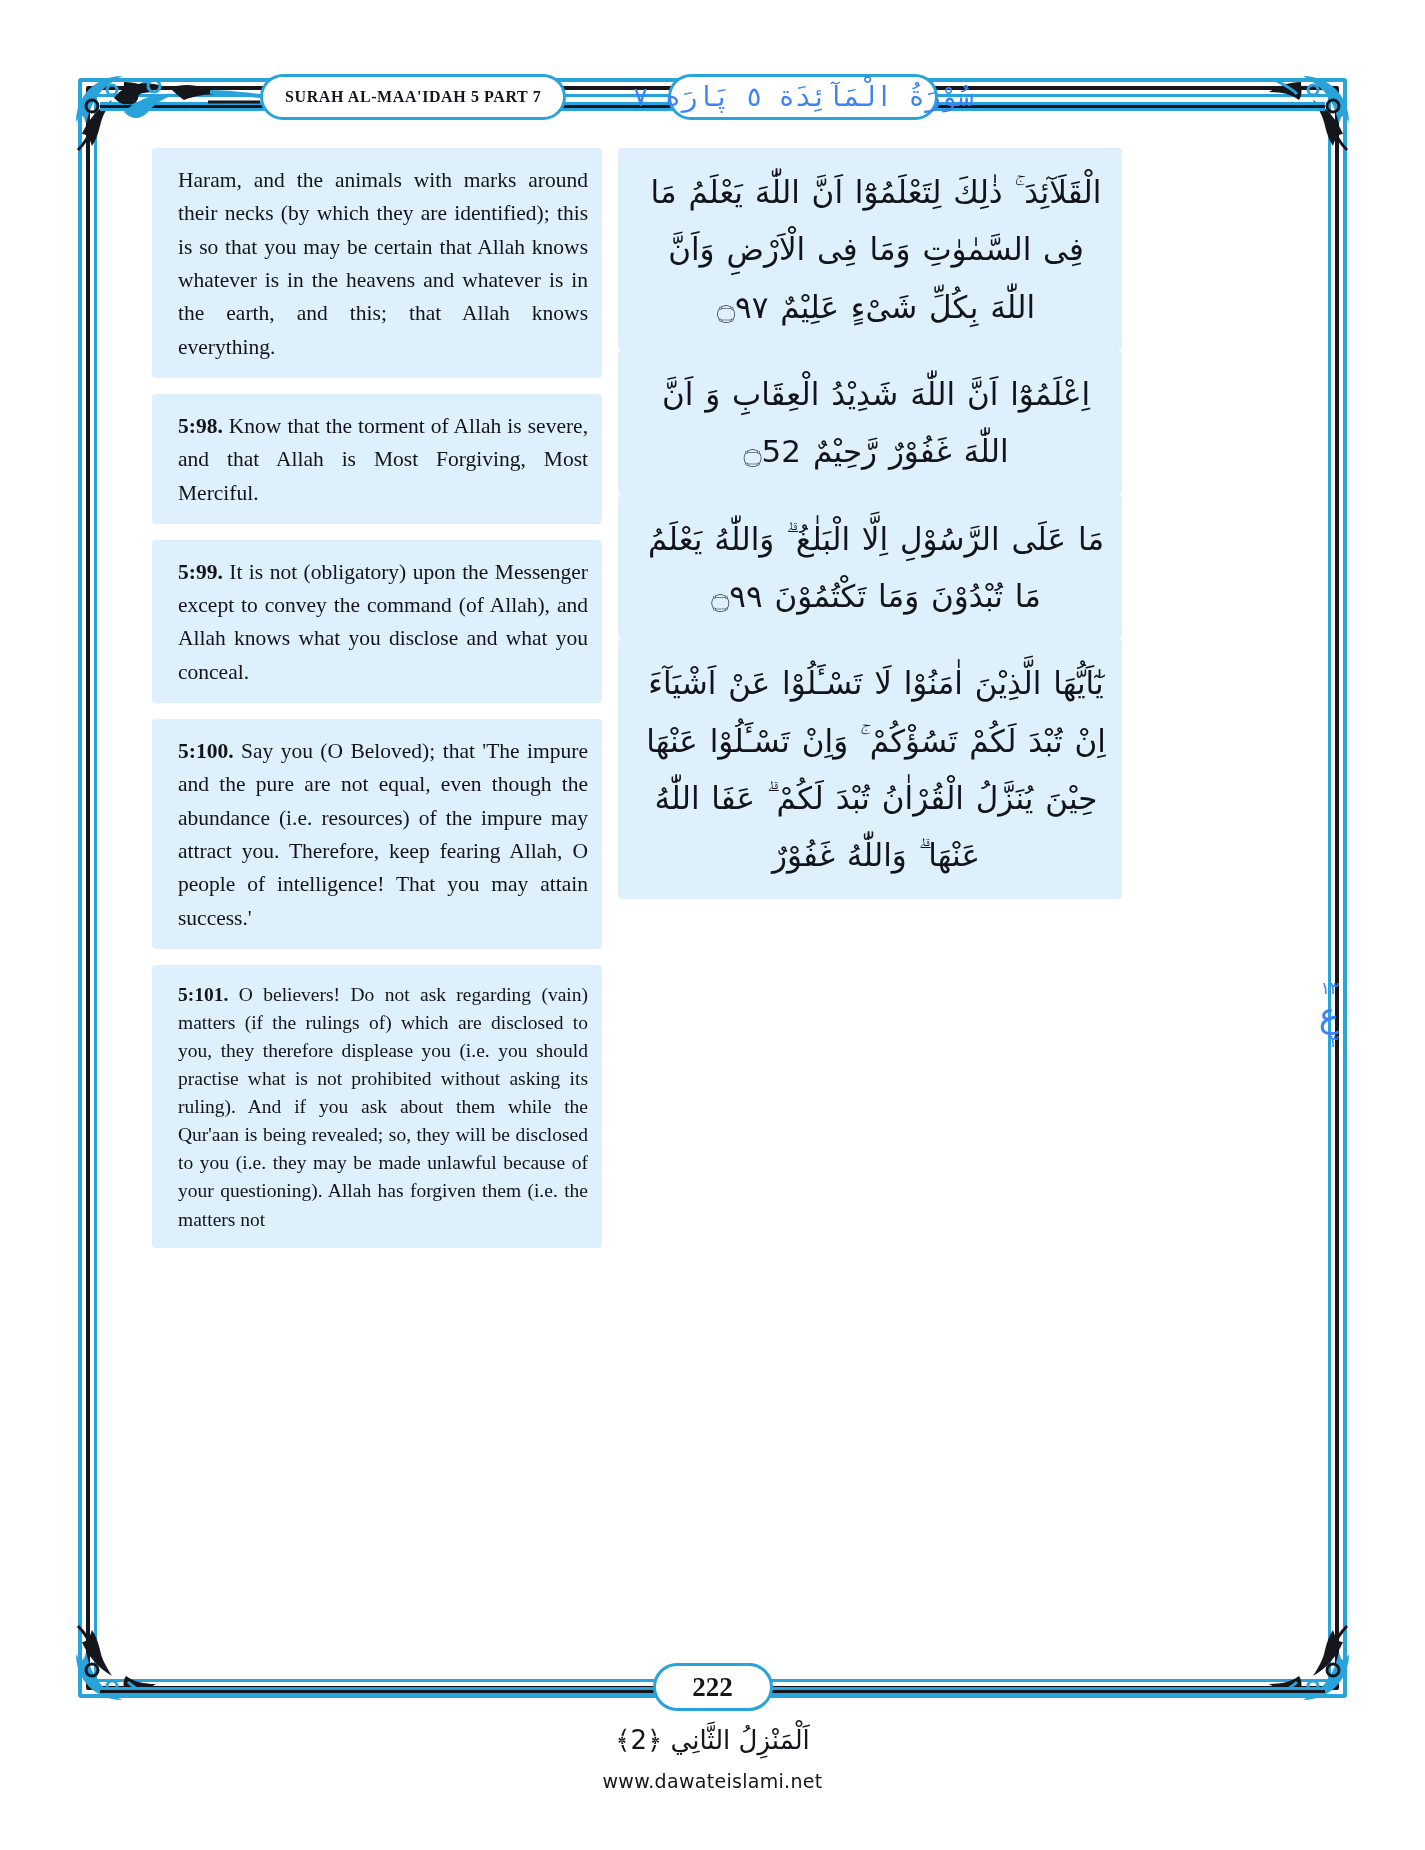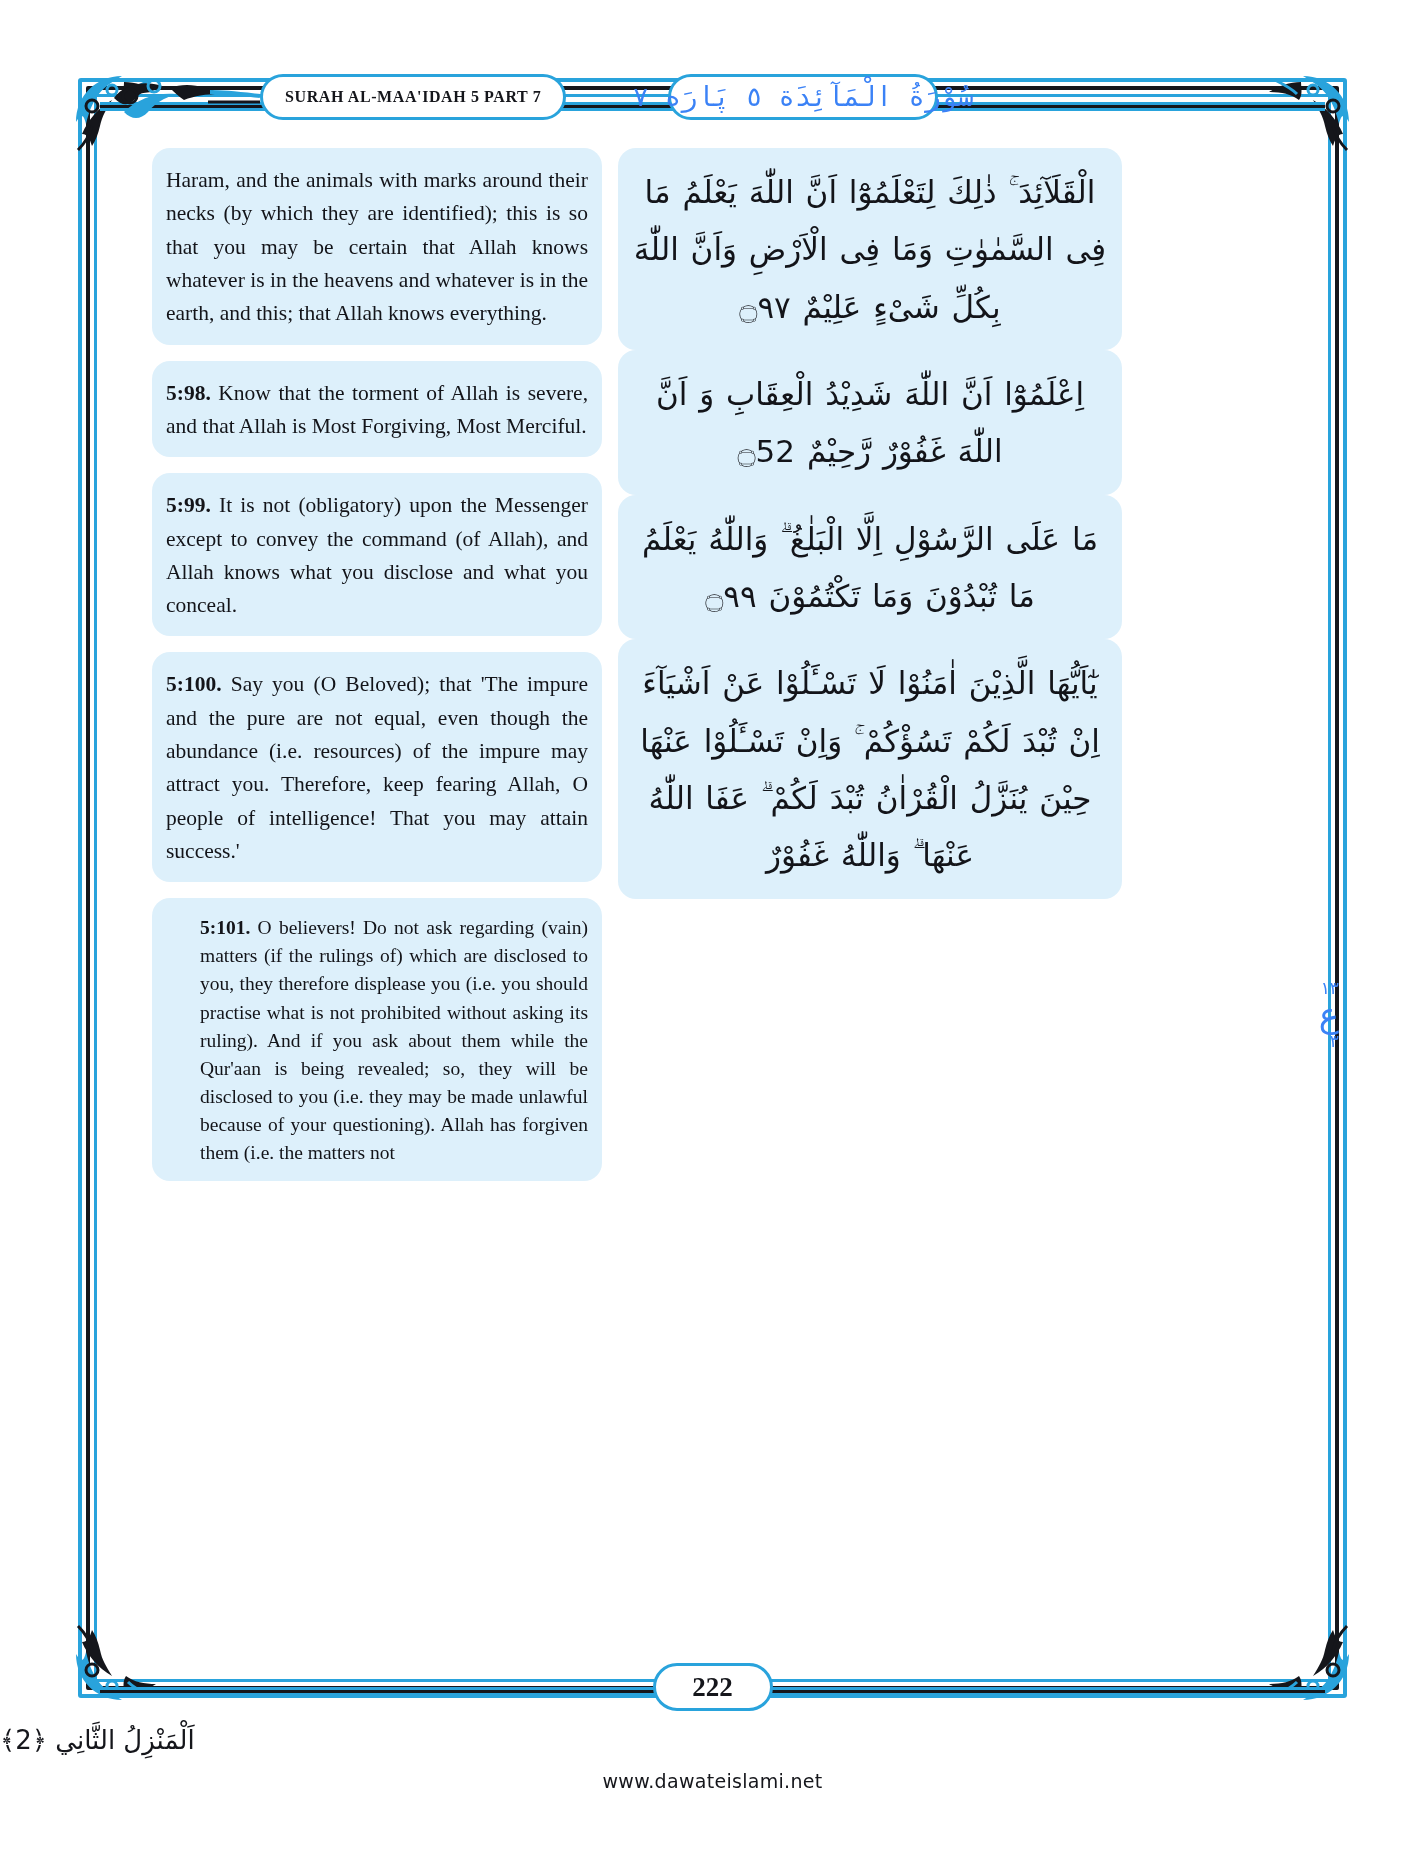--- a/index.html
+++ b/index.html
@@ -107,36 +107,35 @@
     left: 152px; top: 148px;
     width: 1090px; height: 1300px;
     display: flex;
     gap: 16px;
   }
   .col-en { width: 450px; display: flex; flex-direction: column; gap: 16px; }
   .col-ar { width: 504px; display: flex; flex-direction: column; }
 
   .verse-box {
     background: #ddf0fb;
-    border-radius: 18px;
-    padding: 16px 14px 14px 14px;
+    border-radius: 4px;
+    padding: 16px 14px 14px 26px;
   }
   .verse-en {
     font-family: "Liberation Serif", serif;
     font-size: 21.5px;
     line-height: 1.55;
     color: #131419;
     text-align: justify;
     text-align-last: left;
     hyphens: none;
   }
   .verse-en.small {
     font-size: 19.5px;
     line-height: 1.44;
-    margin-left: 34px;
   }
   .vnum { font-weight: bold; }
 
   .verse-ar {
     direction: rtl;
     text-align: center;
     font-family: "DejaVu Sans", sans-serif;
     font-size: 31px;
     line-height: 1.85;
     color: #131419;
@@ -190,21 +189,21 @@
     font-family: "Liberation Serif", serif;
     font-size: 27px;
     font-weight: bold;
     color: #15161b;
   }
 
   .footer-manzil {
     position: absolute;
     left: 0; right: 0;
     top: 1725px;
-    text-align: left;
+    text-align: center;
     font-family: "DejaVu Sans", sans-serif;
     font-size: 26px;
     color: #15161b;
     direction: rtl;
   }
   .footer-url {
     position: absolute;
     left: 0; right: 0;
     top: 1770px;
     text-align: center;

